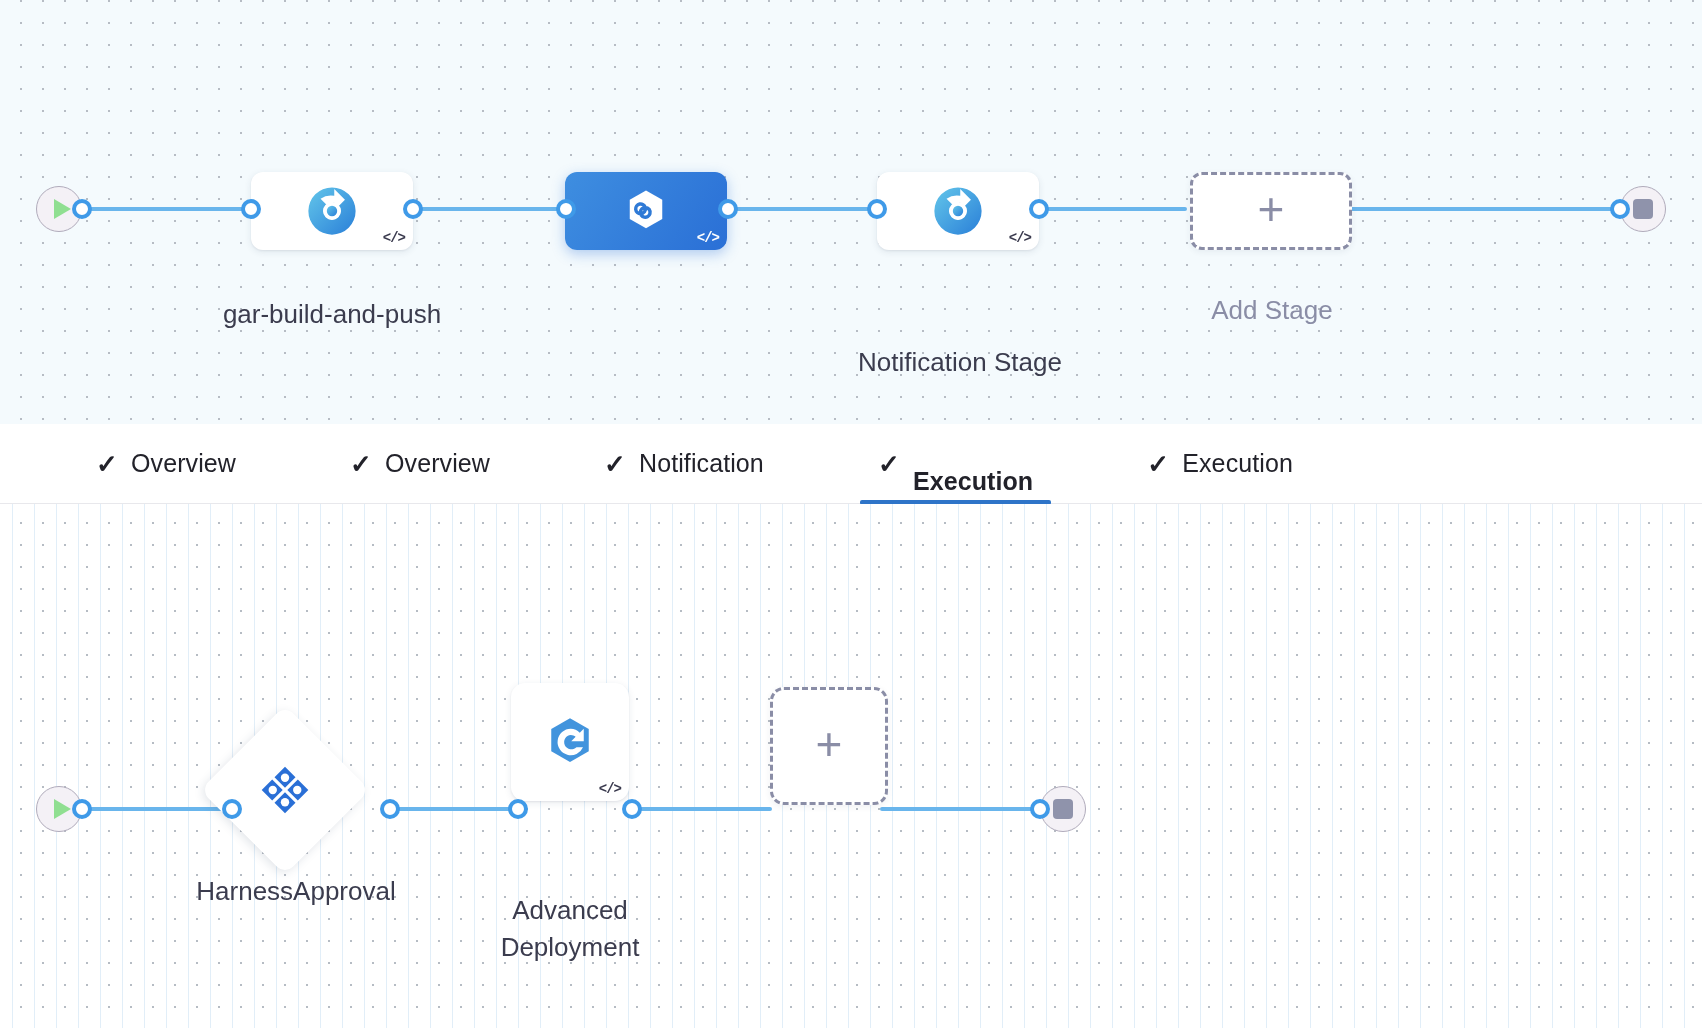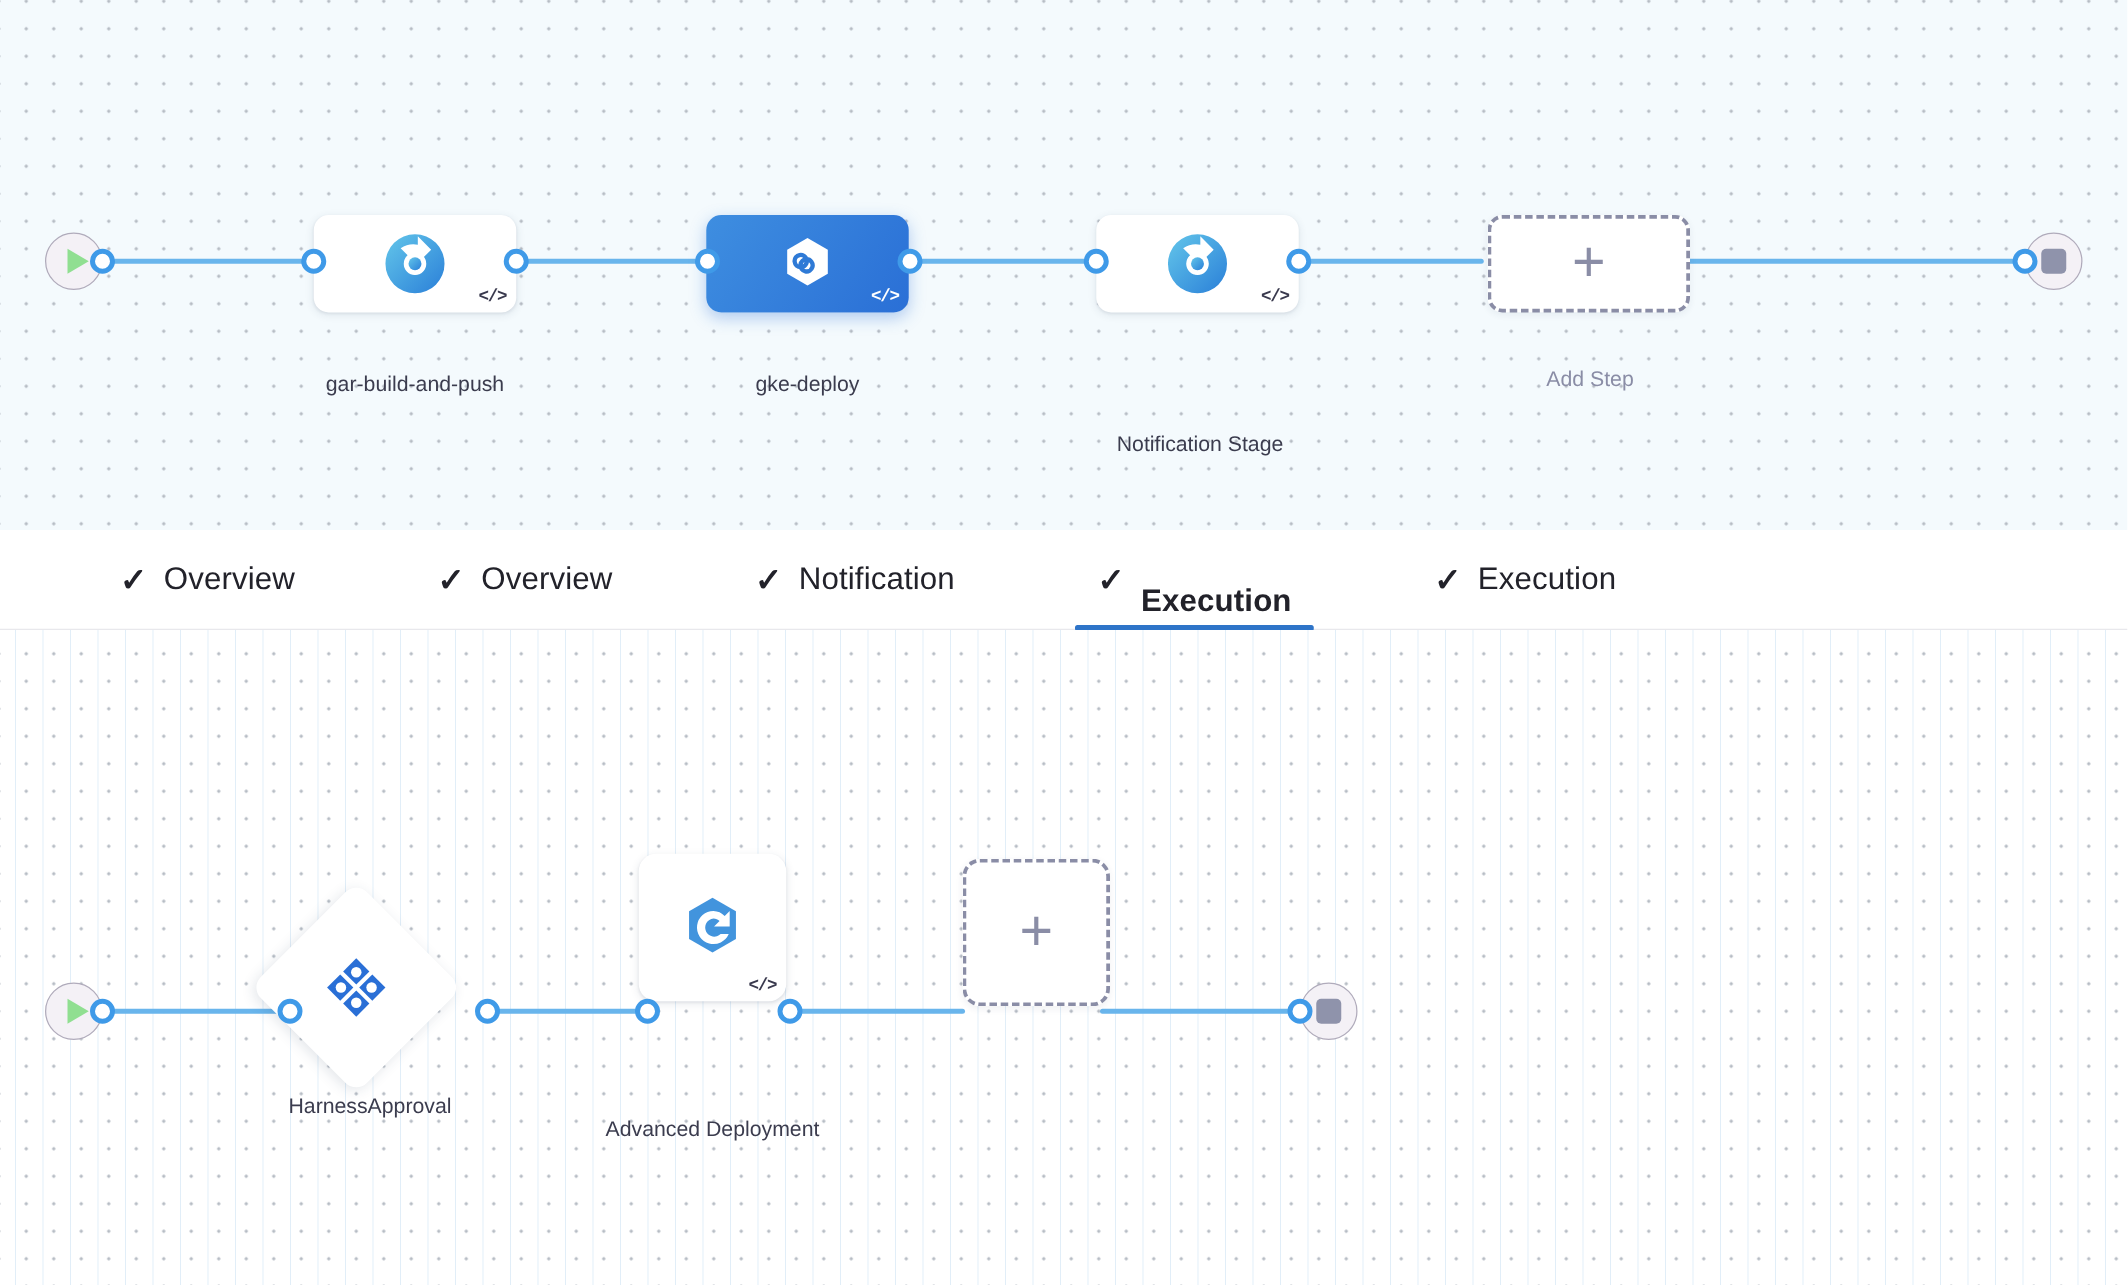--- a/index.html
+++ b/index.html
@@ -156,21 +156,21 @@
     transform: rotate(45deg);
     border-radius: 12px;
     box-shadow: 0 3px 10px rgba(40,60,90,.13);
   }
   .node.diamond > .inner { transform: rotate(-45deg); display:flex; }
 
   
   .nlabel {
     position: absolute;
     text-align: center;
-    font-size: 17px;
+    font-size: 26px;
     line-height: 1.42;
     color: #3b3c4e;
     z-index: 2;
     pointer-events: none;
     word-break: break-word;
   }
   .nlabel.muted { color: #8a8da6; }
 </style>
 </head>
 <body>
@@ -211,21 +211,20 @@
 
     <div class="node stage selected" style="left:565px; top:172px;">
       <svg width="52" height="52" viewBox="0 0 48 48">
         <path fill="#ffffff" d="M24 5l15 8.6v17.8L24 40 9 31.4V13.6z"></path>
         <path fill="none" stroke="#2f7ad6" stroke-width="3.2" stroke-linecap="round" d="M19 26.5a4.5 4.5 0 1 1 4.3-5.8 4.5 4.5 0 1 0 4.3 5.8 4.5 4.5 0 0 0-4.3-5.8 4.5 4.5 0 0 1-4.3 5.8z"></path>
       </svg>
       <span class="code-badge">&lt;/&gt;</span>
     </div>
     <div class="dot" style="left:556px; top:199px;"></div>
     <div class="dot" style="left:718px; top:199px;"></div>
-    <div class="nlabel" style="left:526px; top:296px; width:240px;">gke-deploy</div>
 
     <div class="node stage" style="left:877px; top:172px;">
       <svg width="54" height="54" viewBox="0 0 48 48">
         <defs>
           <linearGradient id="g2" x1="0" y1="0" x2="1" y2="1">
             <stop offset="0%" stop-color="#63c6ea"></stop>
               <stop offset="100%" stop-color="#2a7fd8"></stop>
           </linearGradient>
         </defs>
         <path fill="url(#g2)" d="M24 3a21 21 0 1 0 0 42 21 21 0 0 0 0-42zm0 13a8 8 0 1 1 0 16 8 8 0 0 1 0-16z"></path>
@@ -235,21 +234,21 @@
       </svg>
       <span class="code-badge">&lt;/&gt;</span>
     </div>
     <div class="dot" style="left:867px; top:199px;"></div>
     <div class="dot" style="left:1029px;top:199px;"></div>
     <div class="nlabel" style="left:840px; top:296px; width:240px;margin-top:48px;">Notification Stage</div>
 
     <div class="node stage add" style="left:1190px; top:172px;">
       <span class="plus">+</span>
     </div>
-    <div class="nlabel muted" style="left:1152px; top:292px; width:240px;">Add Step</div>
+    <div class="nlabel muted" style="left:1152px; top:292px; width:240px;">Add Stage</div>
 
     <div class="dot" style="left:1610px; top:199px;"></div>
     <div class="term" style="left:1620px; top:186px;">
       <span class="stop-sq"></span>
     </div>
   </div>
 
   <div class="tabbar">
     <div class="tab-spacer"></div>
 

